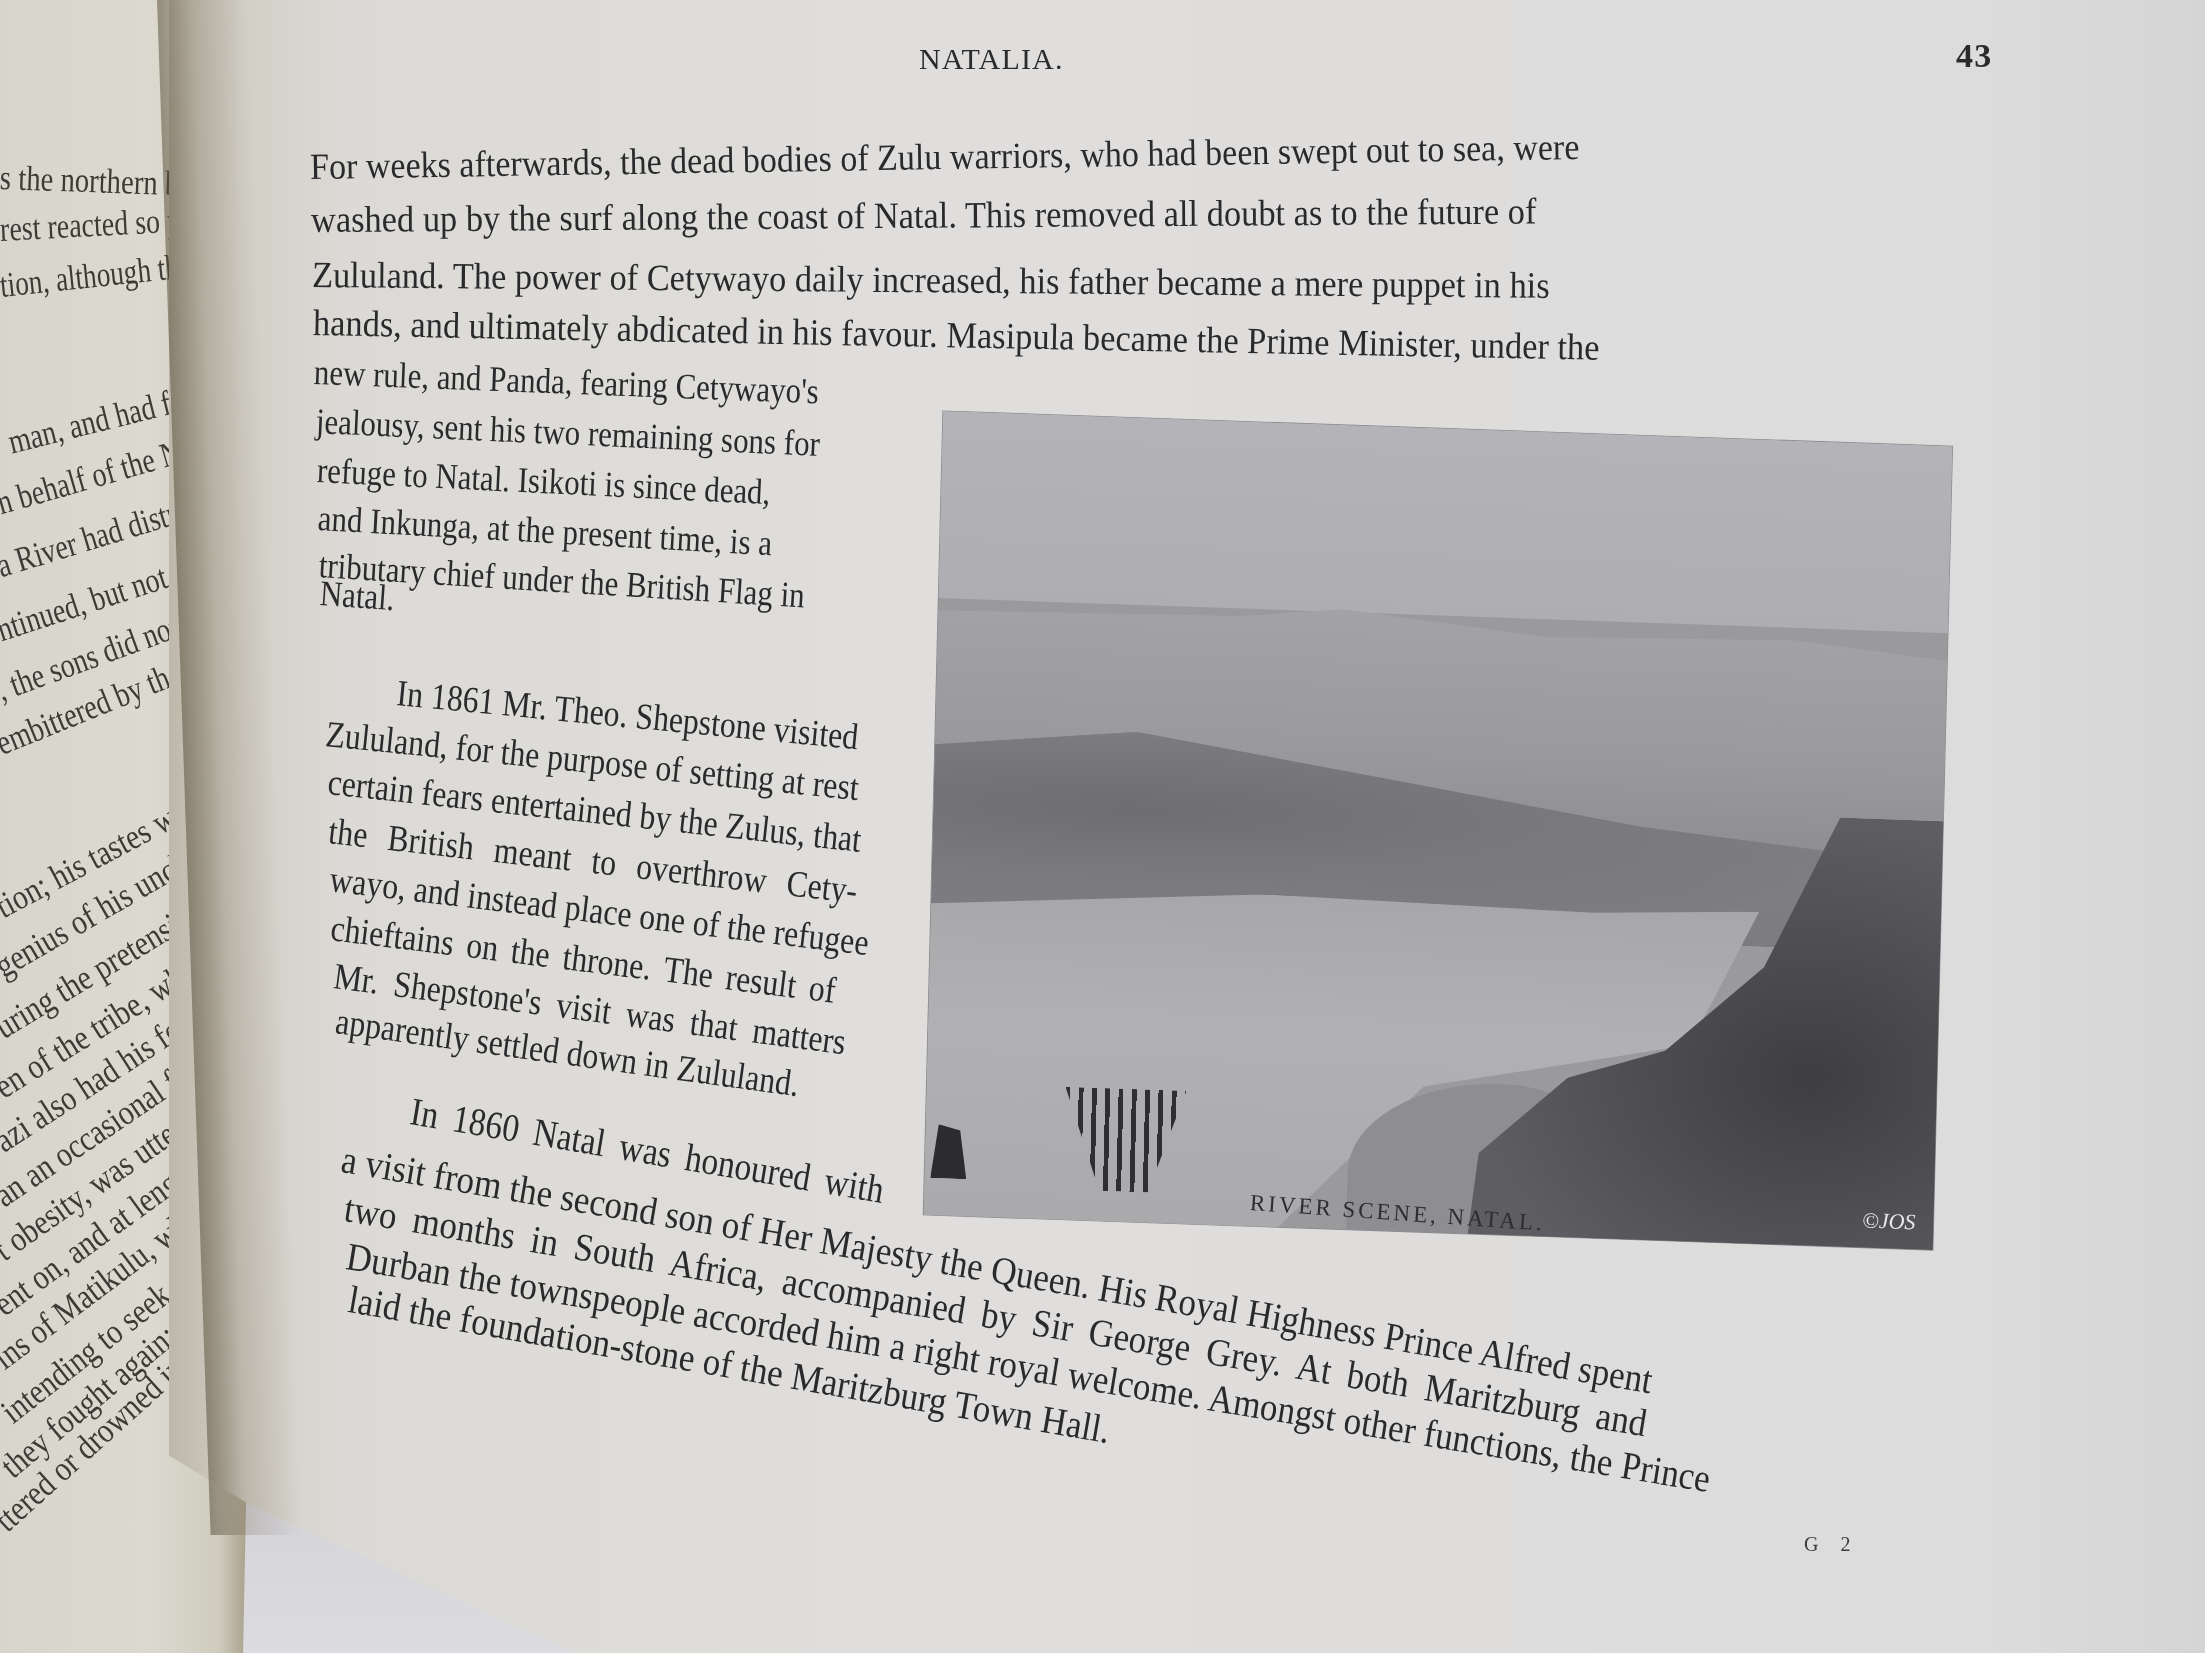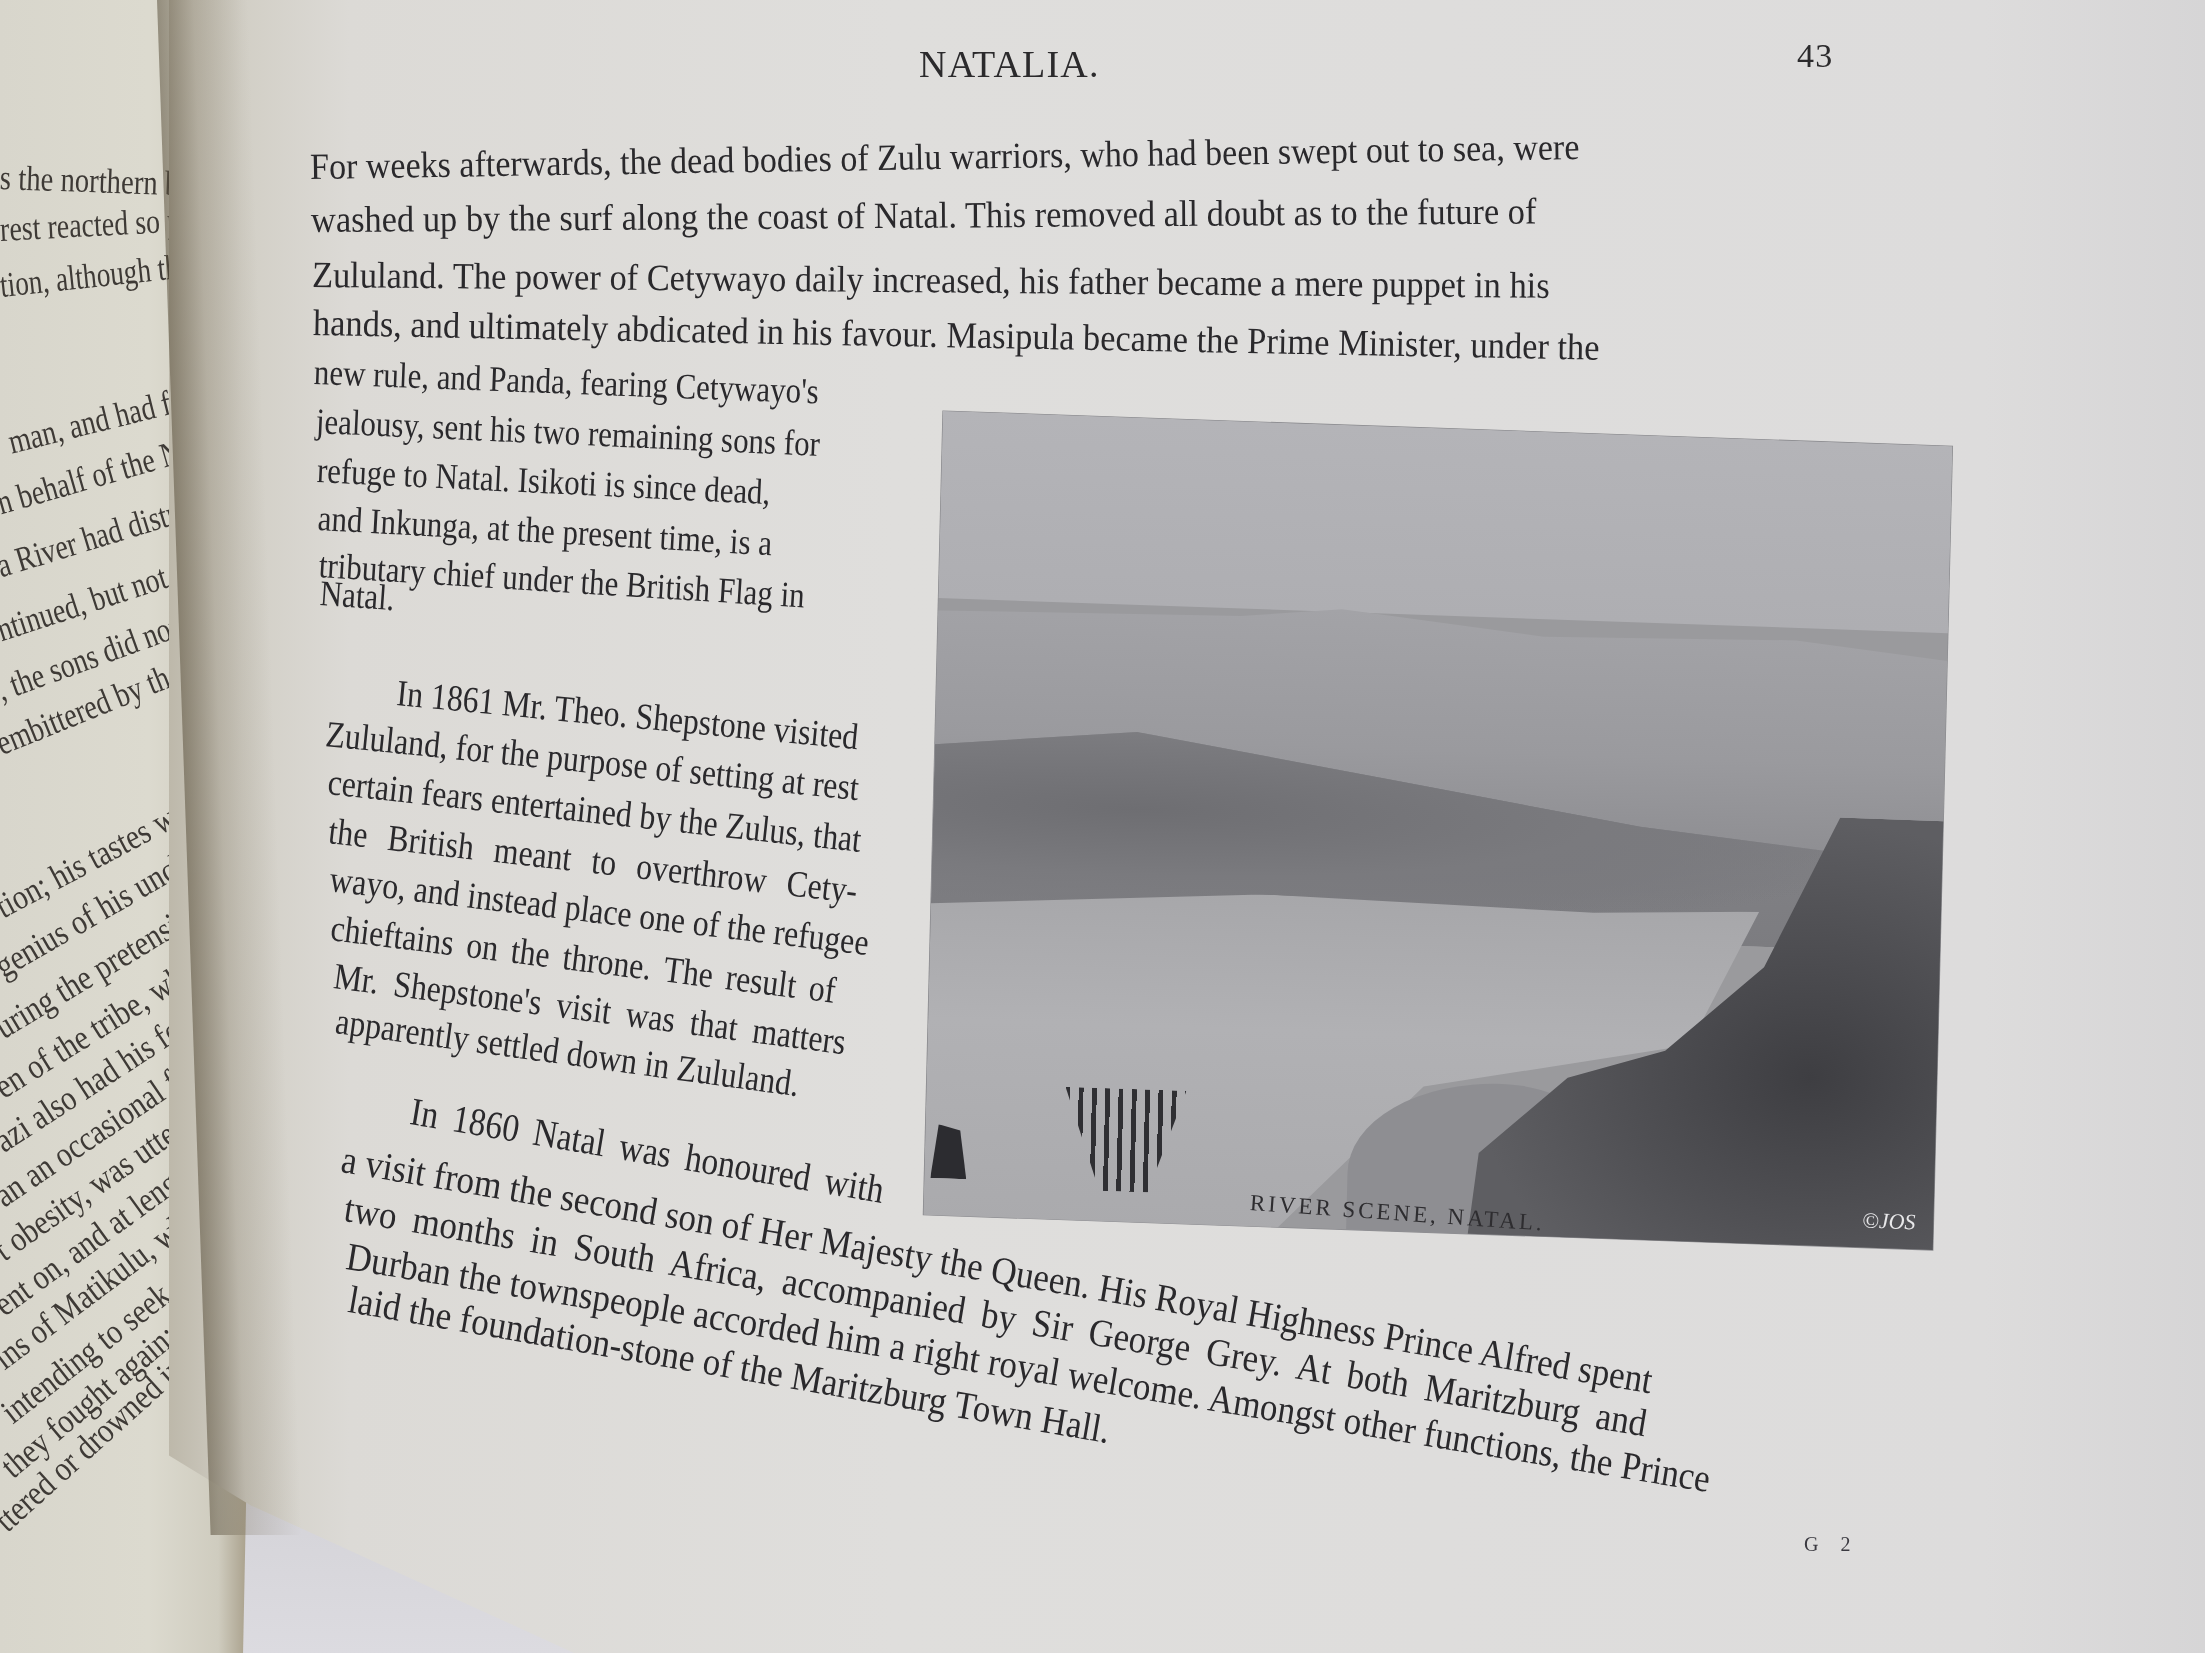--- a/index.html
+++ b/index.html
@@ -32,22 +32,22 @@
       clip-path: polygon(0 0, 70% 0, 100% 40%, 100% 85%, 98% 100%, 0 100%);
       overflow: hidden;
     }
     .left-line {
       position: absolute; white-space: nowrap; color: #3e3a36;
       font-size: 35px; transform-origin: 0 50%;
     }
     .header {
       position: absolute; color: #2b2a2c; letter-spacing: 1.2px;
     }
-    .running-head { left: 919px; top: 42px; font-size: 38px; }
-    .page-number { left: 1797px; top: 37px; font-size: 34px; }
+    .running-head { left: 919px; top: 42px; font-size: 30px; }
+    .page-number { left: 1956px; top: 37px; font-size: 34px; font-weight: bold; }
     .line {
       position: absolute; white-space: nowrap; color: #2a292c;
       font-size: 39px; transform-origin: 0 50%;
       font-family: "Liberation Serif", serif;
     }
     .photo {
       position: absolute; left: 943px; top: 411px; width: 1010px; height: 804px;
       transform: rotate(1.4deg) skewY(0.6deg); transform-origin: 0 0;
       background: #9a9a9d; overflow: hidden;
       box-shadow: 0 0 0 0.6px #8a8a8e;

